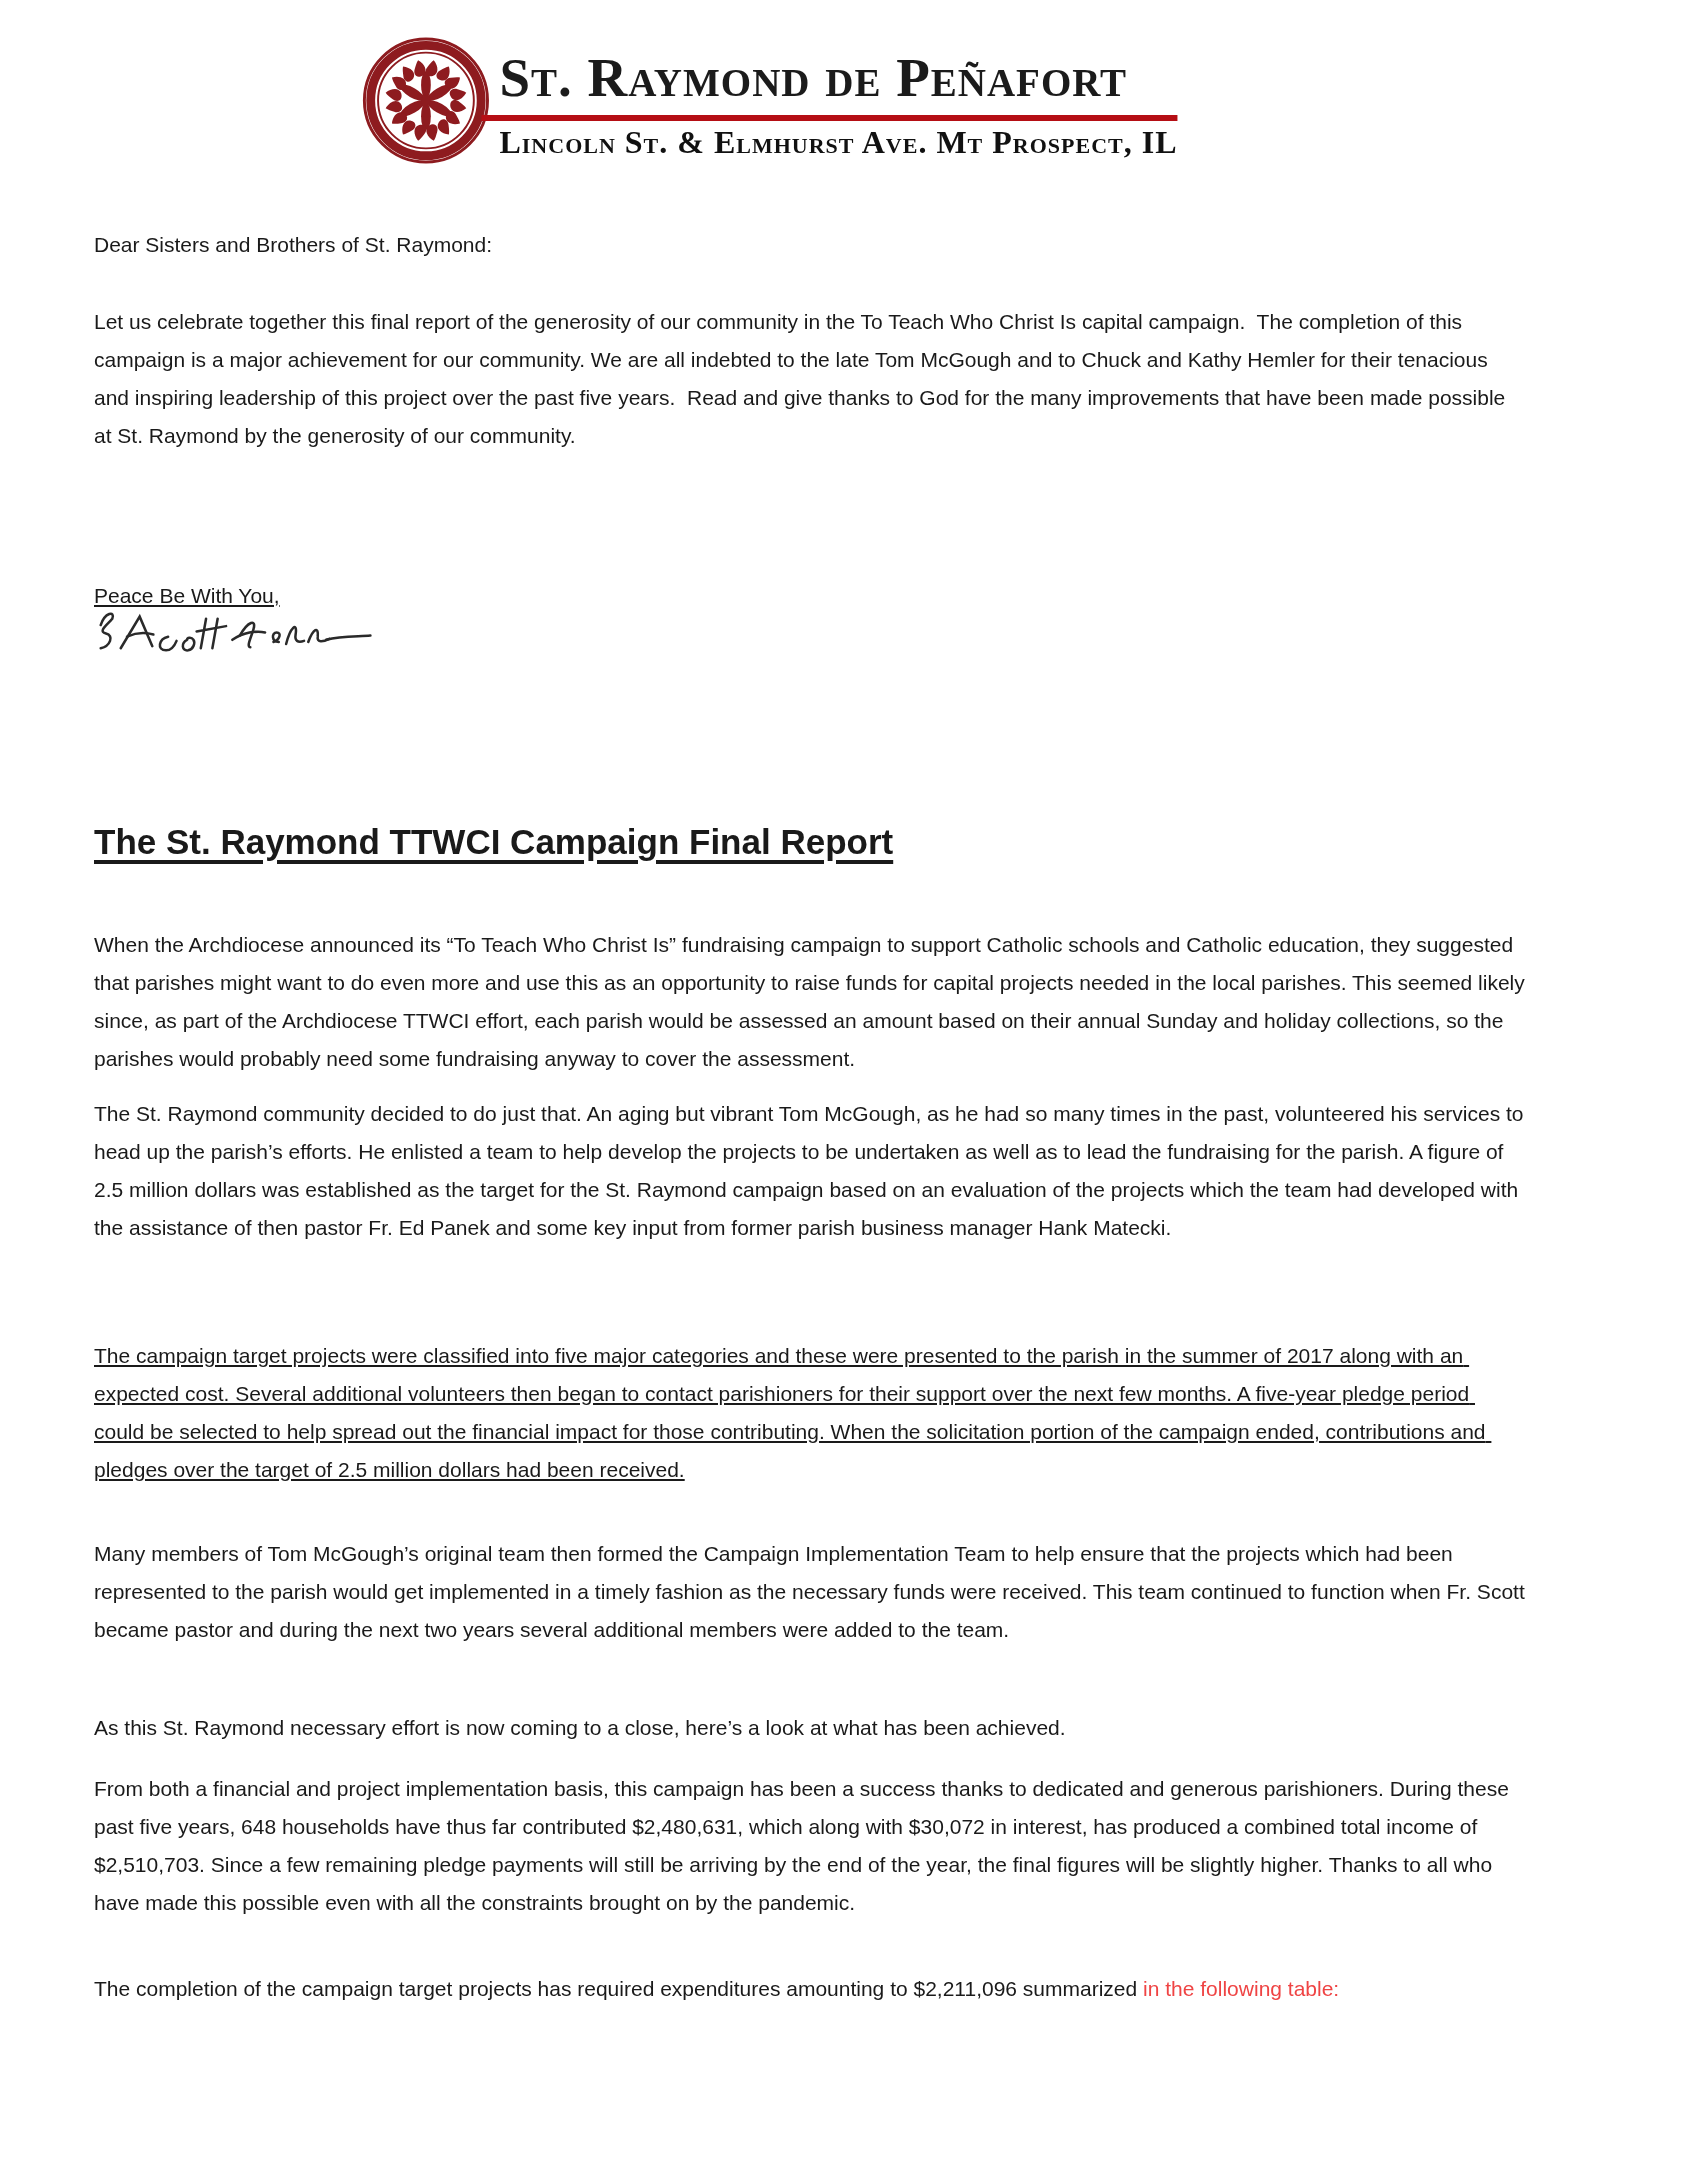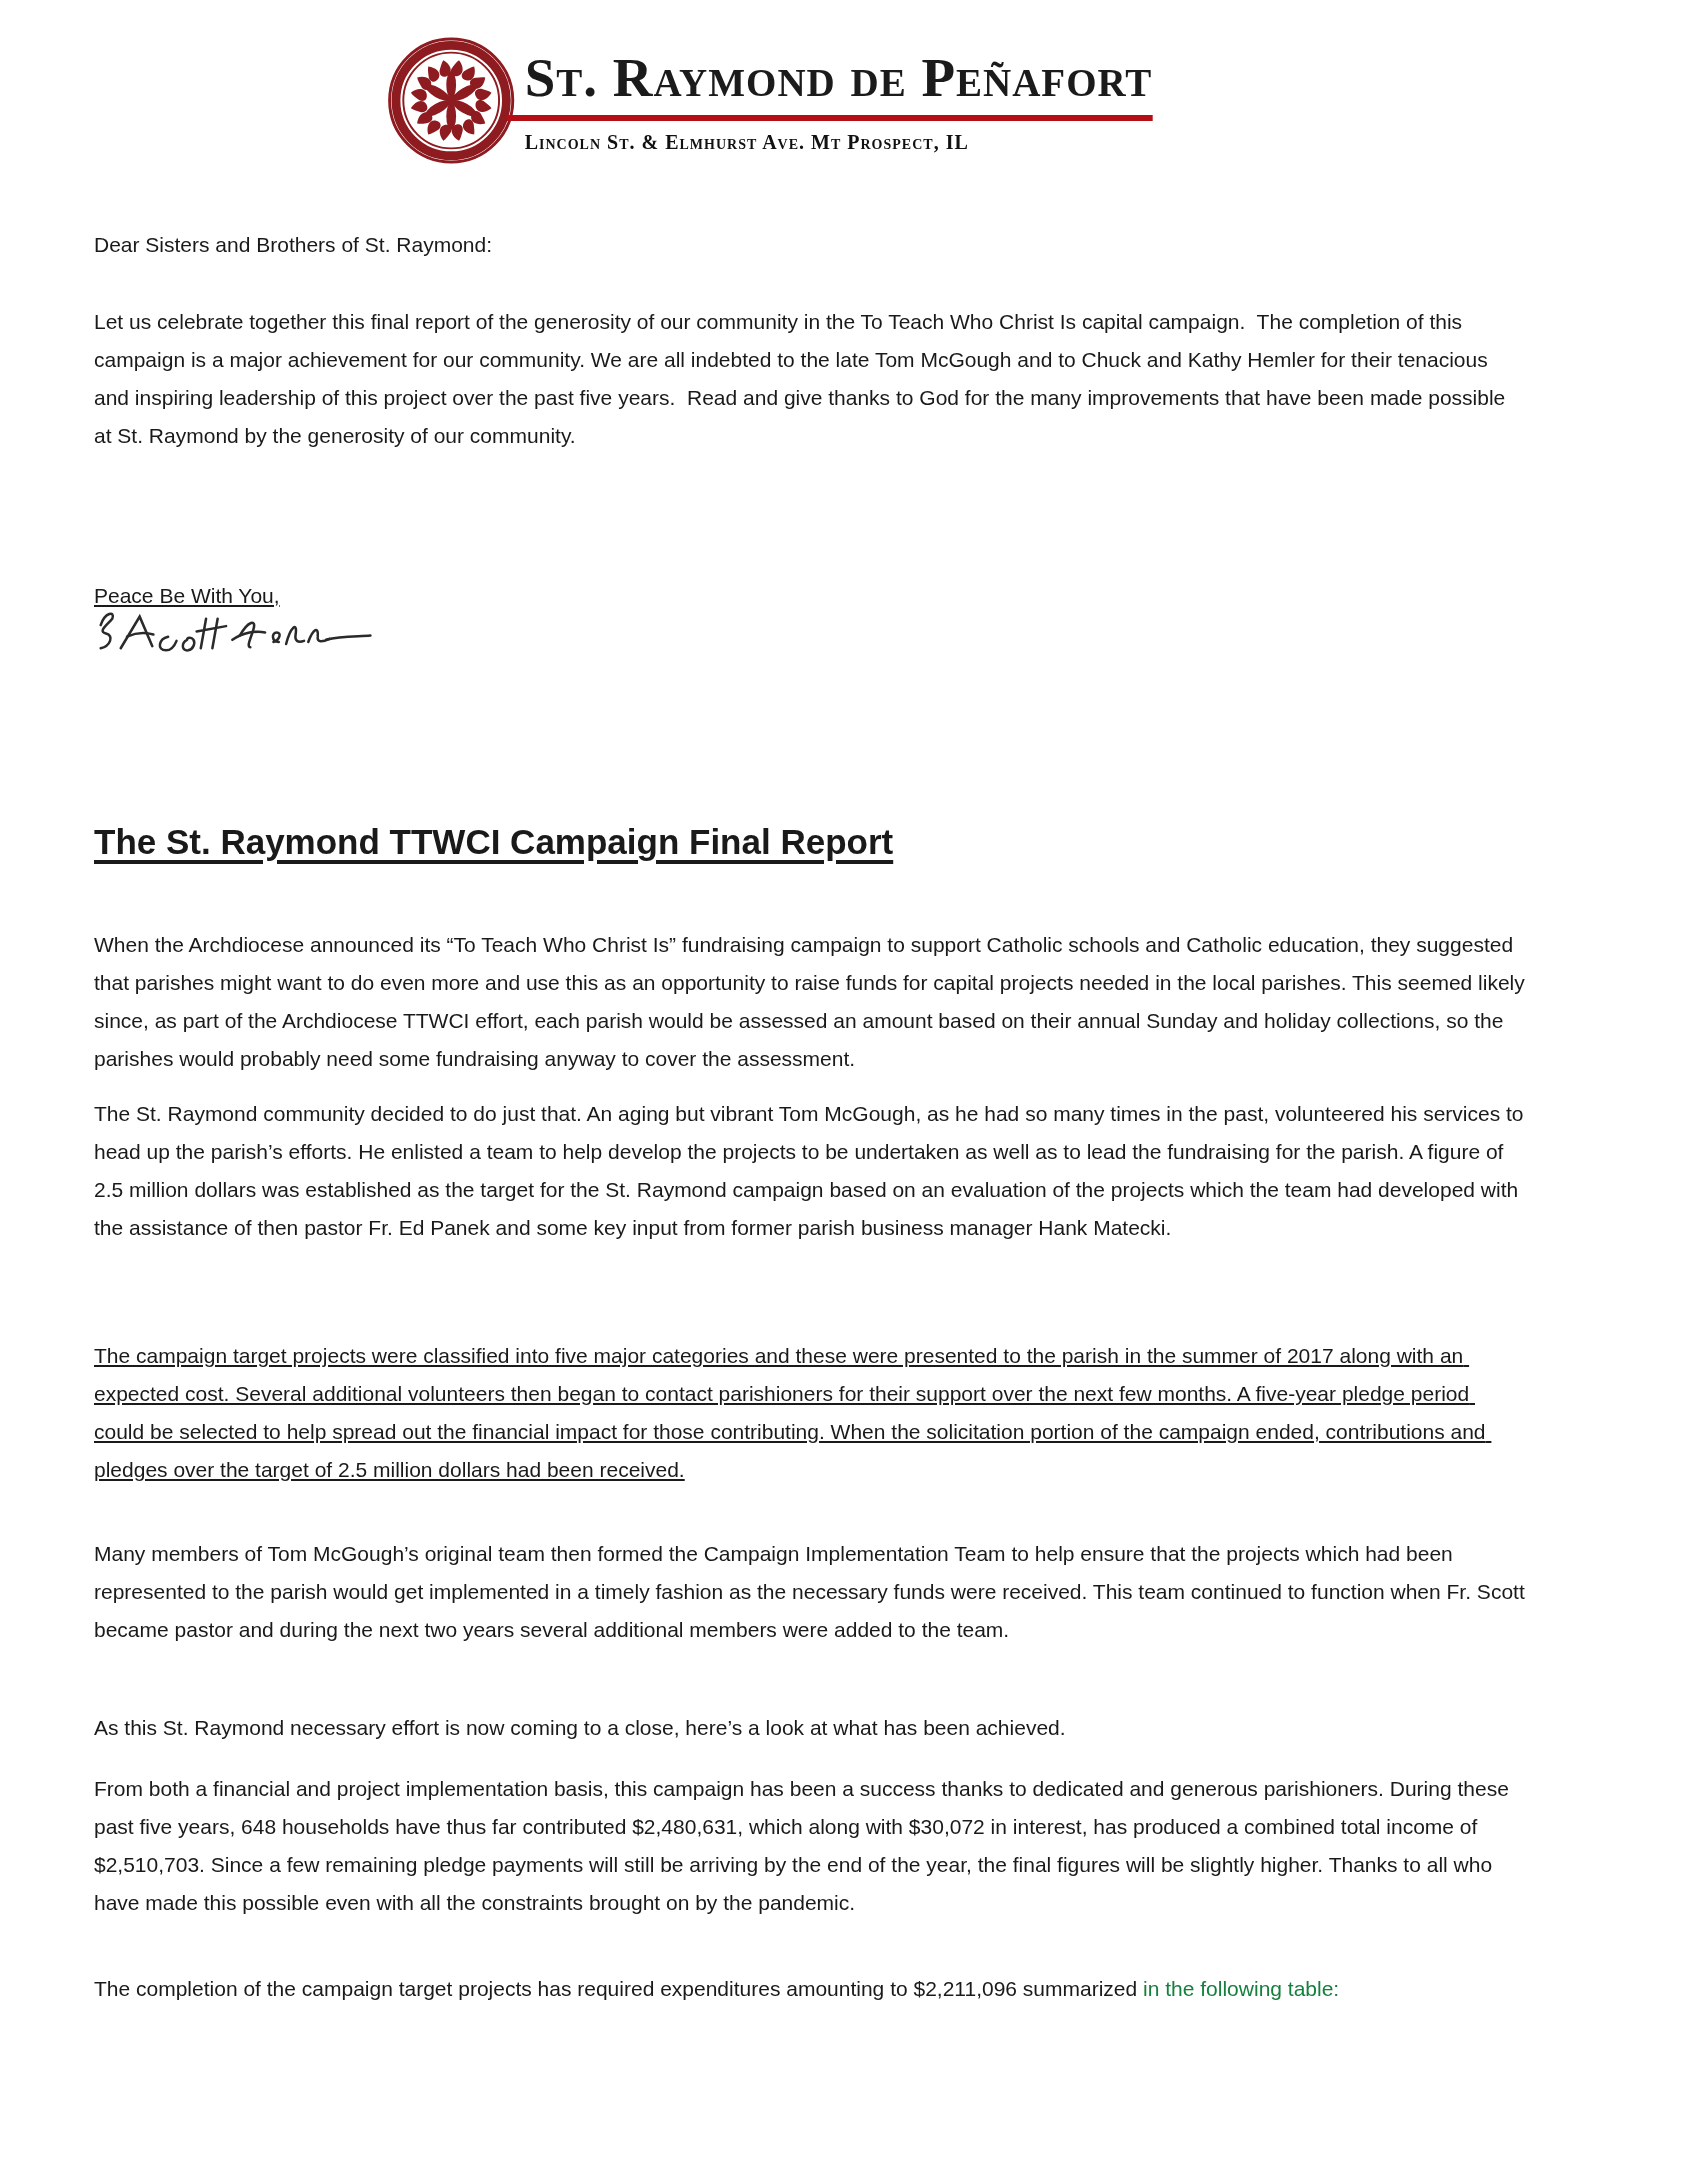--- a/index.html
+++ b/index.html
@@ -8,40 +8,40 @@
 
   
   .letterhead{position:absolute;top:36px;left:50%;transform:translateX(-50%);
               display:flex;align-items:flex-start;}
   .lh-logo{flex:0 0 auto;margin-right:6px;}
   .lh-text{display:flex;flex-direction:column;margin-top:6px;}
   .lh-title{font-family:"Liberation Serif",serif;font-variant:small-caps;font-weight:600;
             font-size:55px;line-height:71px;letter-spacing:1px;color:#1b1b1b;white-space:nowrap;}
   .lh-rule{height:6px;background:#B50E14;margin:2px 0 3px -18px;width:calc(100% + 18px);}
   .lh-addr{font-family:"Liberation Serif",serif;font-variant:small-caps;font-weight:600;
-           font-size:20px;line-height:36px;letter-spacing:1px;color:#111;white-space:nowrap;}
+           font-size:32px;line-height:36px;letter-spacing:1px;color:#111;white-space:nowrap;}
 
   
   .blk{position:absolute;left:94px;width:1431px;font-size:21px;line-height:38px;
        color:#1a1a1a;white-space:pre-wrap;margin:0;}
   #salutation{top:226px;}
   #letter-body{top:303px;}
   #closing{top:577px;text-decoration:underline;}
   #signature{position:absolute;top:604px;left:91px;}
   #signer{top:653px;}
   #report-title{top:820px;font-size:35px;font-weight:bold;line-height:44px;
                 text-decoration:underline;text-decoration-thickness:4px;text-underline-offset:6px;}
   #rp1{top:926px;}
   #rp2{top:1095px;}
   #rp3{top:1337px;text-decoration:underline;}
   #rp4{top:1535px;}
   #rp5{top:1709px;}
   #rp6{top:1770px;}
   #rp7{top:1970px;}
-  .gray{color:#15803d;}
+  .gray{color:#ef4444;}
 </style>
 </head>
 <body>
 
 <div class="page">
 
   <header class="letterhead">
     <svg class="lh-logo" width="135" height="129" viewBox="0 0 132 132" aria-hidden="true">
       <g fill="none" stroke="#8E1B1F">
         <circle cx="66" cy="66" r="63" stroke-width="3"></circle>

